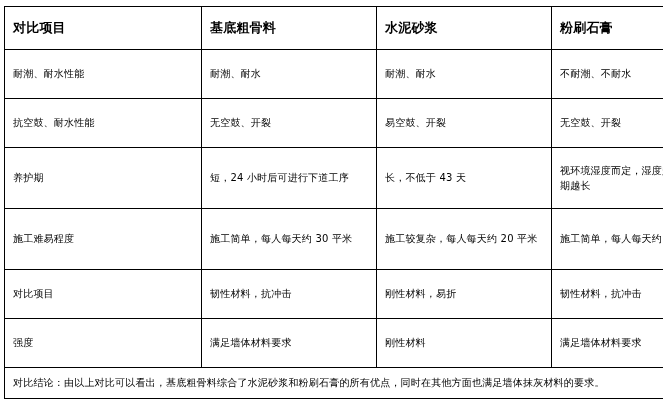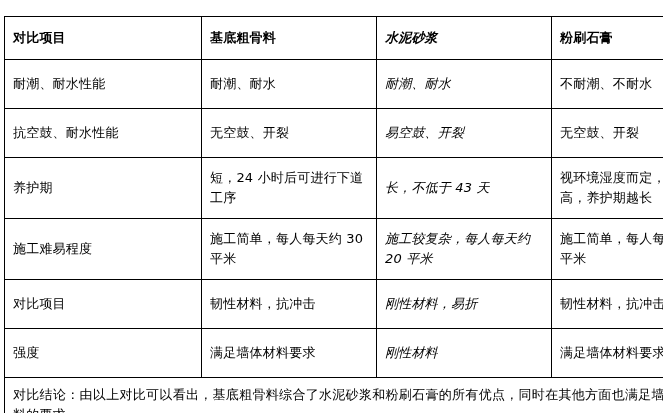--- a/index.html
+++ b/index.html
@@ -11,45 +11,45 @@
     width: 663px;
     height: 413px;
     font-family: "DejaVu Sans", "Liberation Sans", sans-serif;
     color: #000000;
     overflow: hidden;
   }
   .sheet {
     width: 663px;
     height: 413px;
     box-sizing: border-box;
-    padding: 16px 4px 0 4px;
+    padding: 6px 4px 0 4px;
   }
   table.compare {
     border-collapse: collapse;
     width: 654px;
     table-layout: fixed;
     border: 1px solid #000;
   }
   table.compare td {
     border: 1px solid #000;
     vertical-align: middle;
     padding: 7px 8px 7px 8px;
-    font-size: 13px;
+    font-size: 10px;
     line-height: 1.55;
     letter-spacing: 0.2px;
   }
   table.compare tr.header-row td {
     font-weight: bold;
     font-size: 13px;
     padding-top: 11px;
     padding-bottom: 11px;
   }
   td.col-label { width: 180px; }
   td.col-a { width: 158px; margin-top: 32px; }
-  td.col-b { width: 158px; font-style: italic; }
+  td.col-b { width: 158px; }
   td.col-c { width: 158px; }
 
   tr.body-row td { height: 34px; }
   tr.tall-row td { height: 46px; }
 
   td.conclusion {
     font-size: 12.5px;
     line-height: 1.75;
     padding: 8px 6px 10px 6px;
     text-align: justify;

